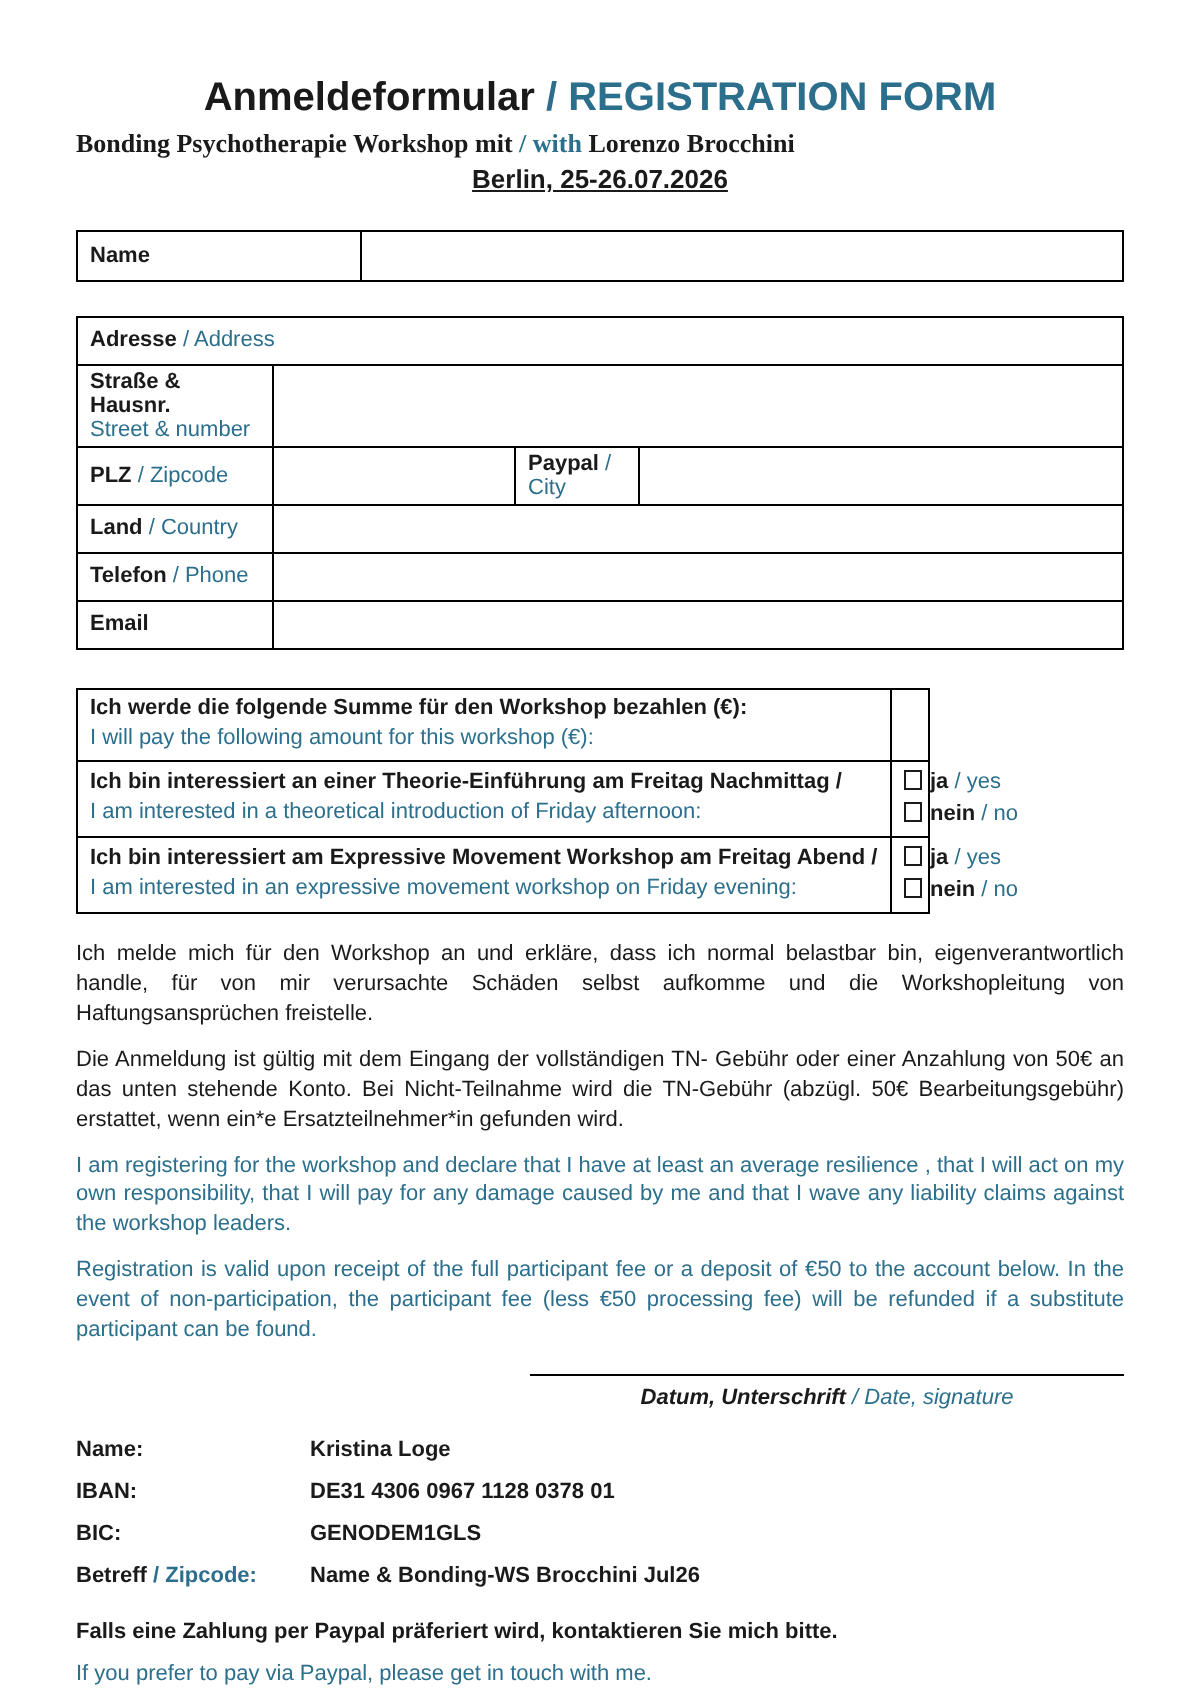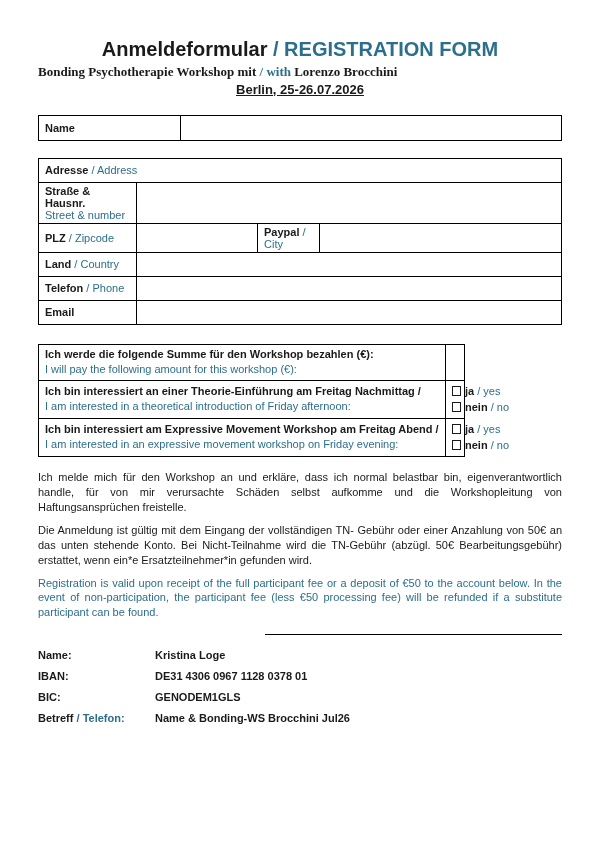--- a/index.html
+++ b/index.html
@@ -165,40 +165,48 @@
           <span class="cb"></span><span class="b">nein </span><span class="teal">/ no</span>
         </div>
       </td>
     </tr>
   </tbody>
     </table>
 
   <div class="paragraphs">
     <p class="p-de">Ich melde mich für den Workshop an und erkläre, dass ich normal belastbar bin, eigenverantwortlich handle, für von mir verursachte Schäden selbst aufkomme und die Workshopleitung von Haftungsansprüchen freistelle.</p>
     <p class="p-de">Die Anmeldung ist gültig mit dem Eingang der vollständigen TN- Gebühr oder einer Anzahlung von 50€ an das unten stehende Konto. Bei Nicht-Teilnahme wird die TN-Gebühr (abzügl. 50€ Bearbeitungsgebühr) erstattet, wenn ein*e Ersatzteilnehmer*in gefunden wird.</p>
+    <p class="p-en">I am registering for the workshop and declare that I have at least an average resilience , that I will act on my own responsibility, that I will pay for any damage caused by me and that I wave any liability claims against the workshop leaders.</p>
     <p class="p-en">Registration is valid upon receipt of the full participant fee or a deposit of €50 to the account below. In the event of non-participation, the participant fee (less €50 processing fee) will be refunded if a substitute participant can be found.</p>
   </div>
 
   <div class="signature-block">
     <div class="sig-line"></div>
+    <div class="sig-caption">
+      <span class="de">Datum, Unterschrift </span><span class="teal">/ Date, signature</span>
+    </div>
   </div>
 
   <div class="bank">
     <div class="bank-row">
       <div class="bank-label"><span>Name:</span><span class="teal"></span></div>
       <div class="bank-value">Kristina Loge</div>
     </div>
     <div class="bank-row">
       <div class="bank-label"><span>IBAN:</span><span class="teal"></span></div>
       <div class="bank-value">DE31 4306 0967 1128 0378 01</div>
     </div>
     <div class="bank-row">
       <div class="bank-label"><span>BIC:</span><span class="teal"></span></div>
       <div class="bank-value">GENODEM1GLS</div>
     </div>
     <div class="bank-row">
-      <div class="bank-label"><span>Betreff </span><span class="teal">/ Telefon:</span></div>
+      <div class="bank-label"><span>Betreff </span><span class="teal">/ Zipcode:</span></div>
       <div class="bank-value">Name &amp; Bonding-WS Brocchini Jul26</div>
     </div>
   </div>
 
+  <div class="paypal">
+    <div class="paypal-de">Falls eine Zahlung per Paypal präferiert wird, kontaktieren Sie mich bitte.</div>
+    <div class="paypal-en">If you prefer to pay via Paypal, please get in touch with me.</div>
+  </div>
 
 </div>
 
 </body></html>

